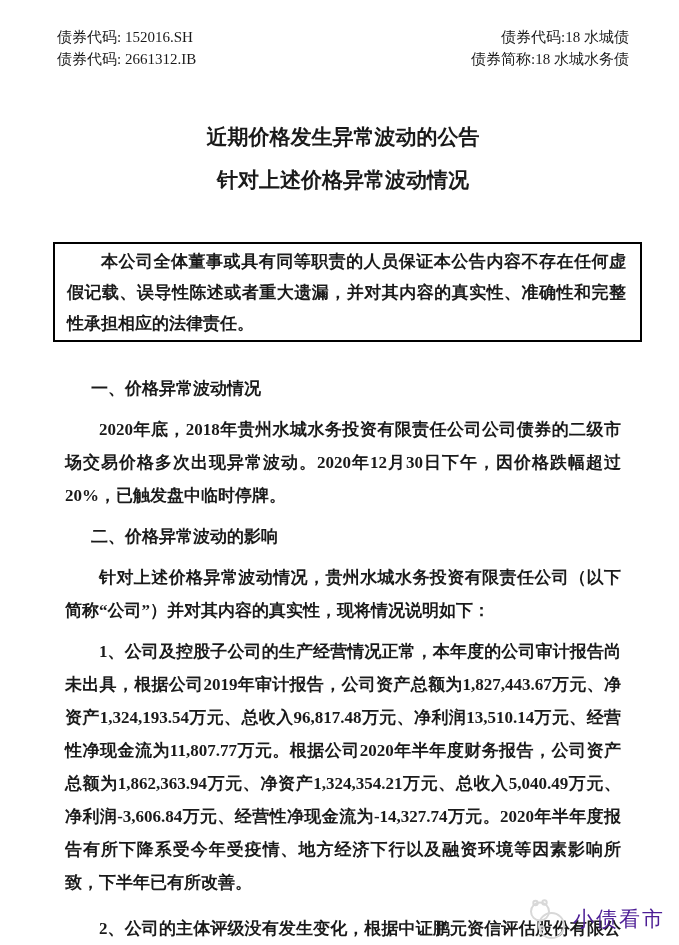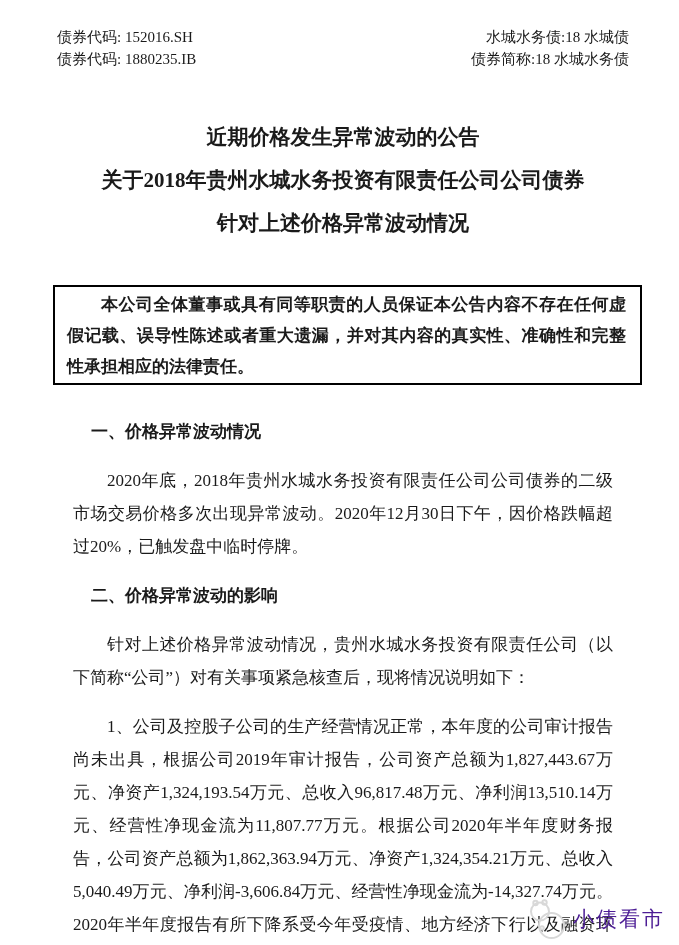--- a/index.html
+++ b/index.html
@@ -50,25 +50,26 @@
   .body-text { font-size: 17px; }
   .section-heading {
     margin: 30px 0 0 0;
     font-size: 17px;
     font-weight: bold;
     line-height: 33px;
     text-indent: 2em;
   }
   .section-heading.second { margin-top: 0; }
   .para {
-    margin: 16px;
+    margin: 8px;
     font-size: 17px;
     line-height: 33px;
     text-indent: 2em;
     text-align: justify;
+    font-weight: bold;
   }
   .para.last { margin-top: 13px; }
   .watermark {
     position: absolute;
     right: 14px;
     bottom: 5px;
     display: flex;
     align-items: center;
     gap: 7px;
     color: #4c1d95;
@@ -79,44 +80,43 @@
   .watermark svg { display: block; }
 </style>
 </head>
 <body>
 
 <div class="page">
 
   <div class="header">
     <div class="header-row">
       <span>债券代码: 152016.SH</span>
-      <span>水城水务债:18 水城债</span>
+      <span>债券代码:18 水城债</span>
     </div>
     <div class="header-row">
-      <span>债券代码: 1880235.IB</span>
+      <span>债券代码: 2661312.IB</span>
       <span>债券简称:18 水城水务债</span>
     </div>
   </div>
 
   <h1 class="doc-title">
     <span class="title-line">近期价格发生异常波动的公告</span>
-    <span class="title-line">关于2018年贵州水城水务投资有限责任公司公司债券</span>
     <span class="title-line">针对上述价格异常波动情况</span>
   </h1>
 
   <div class="disclaimer-box">
     <p>本公司全体董事或具有同等职责的人员保证本公告内容不存在任何虚假记载、误导性陈述或者重大遗漏，并对其内容的真实性、准确性和完整性承担相应的法律责任。</p>
   </div>
 
   <div class="body-text">
     <h2 class="section-heading">一、价格异常波动情况</h2>
     <p class="para">2020年底，2018年贵州水城水务投资有限责任公司公司债券的二级市场交易价格多次出现异常波动。2020年12月30日下午，因价格跌幅超过20%，已触发盘中临时停牌。</p>
 
     <h2 class="section-heading second">二、价格异常波动的影响</h2>
-    <p class="para">针对上述价格异常波动情况，贵州水城水务投资有限责任公司（以下简称“公司”）对有关事项紧急核查后，现将情况说明如下：</p>
+    <p class="para">针对上述价格异常波动情况，贵州水城水务投资有限责任公司（以下简称“公司”）并对其内容的真实性，现将情况说明如下：</p>
     <p class="para">1、公司及控股子公司的生产经营情况正常，本年度的公司审计报告尚未出具，根据公司2019年审计报告，公司资产总额为1,827,443.67万元、净资产1,324,193.54万元、总收入96,817.48万元、净利润13,510.14万元、经营性净现金流为11,807.77万元。根据公司2020年半年度财务报告，公司资产总额为1,862,363.94万元、净资产1,324,354.21万元、总收入5,040.49万元、净利润-3,606.84万元、经营性净现金流为-14,327.74万元。2020年半年度报告有所下降系受今年受疫情、地方经济下行以及融资环境等因素影响所致，下半年已有所改善。</p>
     <p class="para last">2、公司的主体评级没有发生变化，根据中证鹏元资信评估股份有限公司2020年</p>
   </div>
 
   <div class="watermark">
     <svg width="40" height="42" viewBox="0 0 40 42" fill="none" stroke="#d8d8d8" stroke-width="2">
       <circle cx="9.5" cy="5" r="2.2"></circle>
       <circle cx="18.5" cy="4.5" r="2.2"></circle>
       <circle cx="14" cy="13.5" r="9"></circle>
       <circle cx="25.5" cy="27.5" r="12.5"></circle>

